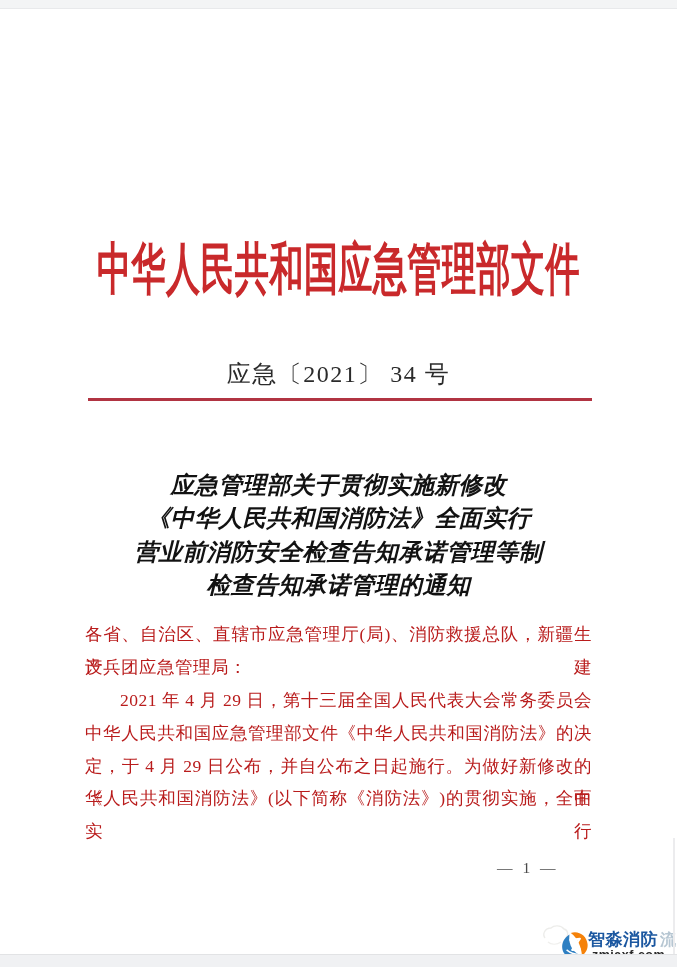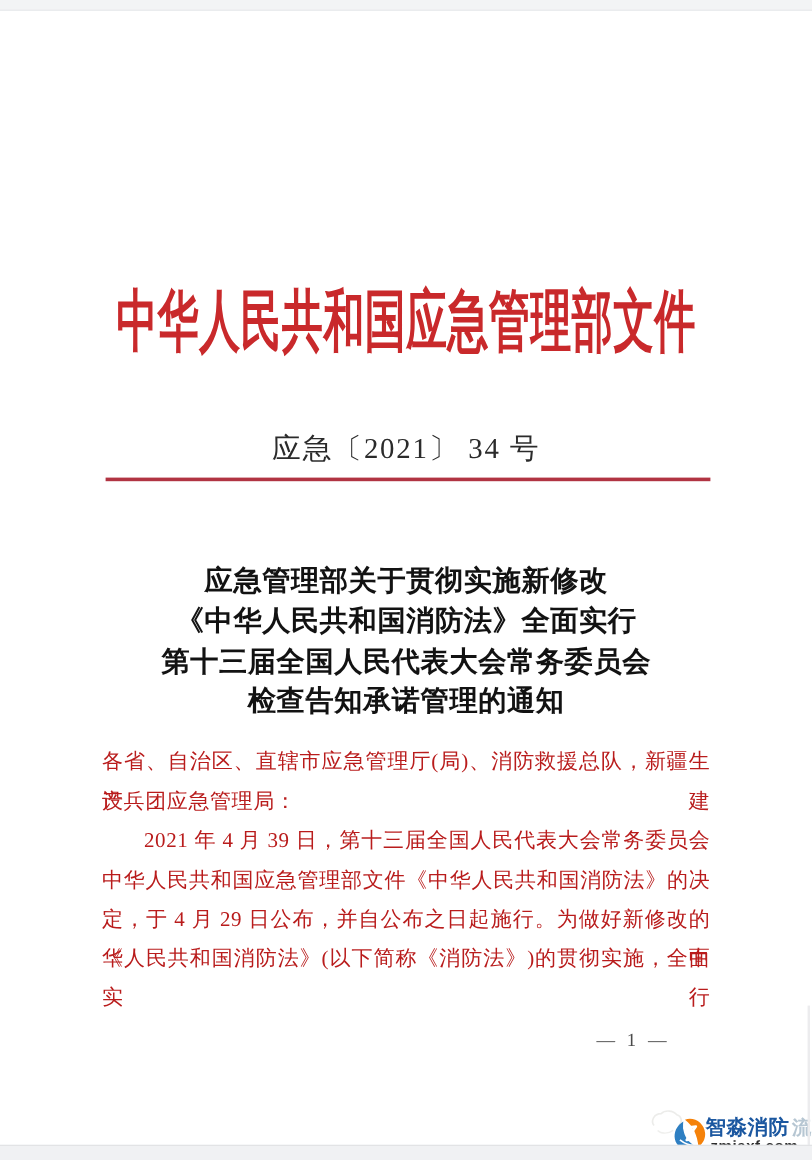--- a/index.html
+++ b/index.html
@@ -38,21 +38,21 @@
   }
   .red-rule {
     position: absolute; top: 398px; left: 88px; width: 504px; height: 3px;
     background: #b13442;
   }
   .doc-title {
     position: absolute; top: 469px; left: 0; right: 0; text-align: center;
   }
   .doc-title .t-line {
     font-size: 23.5px; font-weight: bold; color: #121212;
-    line-height: 33.3px; letter-spacing: 0.5px; white-space: nowrap;
+    line-height: 33.3px; letter-spacing: 0.5px; white-space: nowrap; font-style: italic;
   }
   .body-block {
     position: absolute; top: 618px; left: 85px; width: 507px;
   }
   .b-line {
     font-size: 17.5px; line-height: 32.9px; height: 32.9px;
     color: #b91c1c; white-space: nowrap; overflow: visible;
     letter-spacing: 0.5px;
   }
   .b-line.justify {
@@ -101,28 +101,28 @@
 
   <div class="red-header">中华人民共和国应急管理部文件</div>
 
   <div class="doc-number">应急〔2021〕 34 号</div>
 
   <div class="red-rule"></div>
 
   <div class="doc-title">
     <div class="t-line">应急管理部关于贯彻实施新修改</div>
     <div class="t-line">《中华人民共和国消防法》全面实行</div>
-    <div class="t-line">第十三届全国人民代表大会常务委员会</div>
+    <div class="t-line">营业前消防安全检查告知承诺管理等制</div>
     <div class="t-line">检查告知承诺管理的通知</div>
   </div>
 
   <div class="body-block">
     <div class="b-line justify">各省、自治区、直辖市应急管理厅(局)、消防救援总队，新疆生产建</div>
     <div class="b-line">设兵团应急管理局：</div>
-    <div class="b-line justify indent">2021 年 4 月 39 日，第十三届全国人民代表大会常务委员会</div>
+    <div class="b-line justify indent">2021 年 4 月 29 日，第十三届全国人民代表大会常务委员会</div>
     <div class="b-line justify">中华人民共和国应急管理部文件《中华人民共和国消防法》的决</div>
     <div class="b-line justify">定，于 4 月 29 日公布，并自公布之日起施行。为做好新修改的《中</div>
     <div class="b-line justify">华人民共和国消防法》(以下简称《消防法》)的贯彻实施，全面实行</div>
   </div>
 
   <div class="page-number">— 1 —</div>
 
   <div class="watermark">
     <svg class="wm-ghost" viewBox="0 0 30 28" aria-hidden="true">
       <path d="M4 16 C1 12 4 6 10 6 C13 3 20 3 23 7 C27 8 28 13 25 16" fill="none" stroke="#dededa" stroke-width="1.4"></path>

